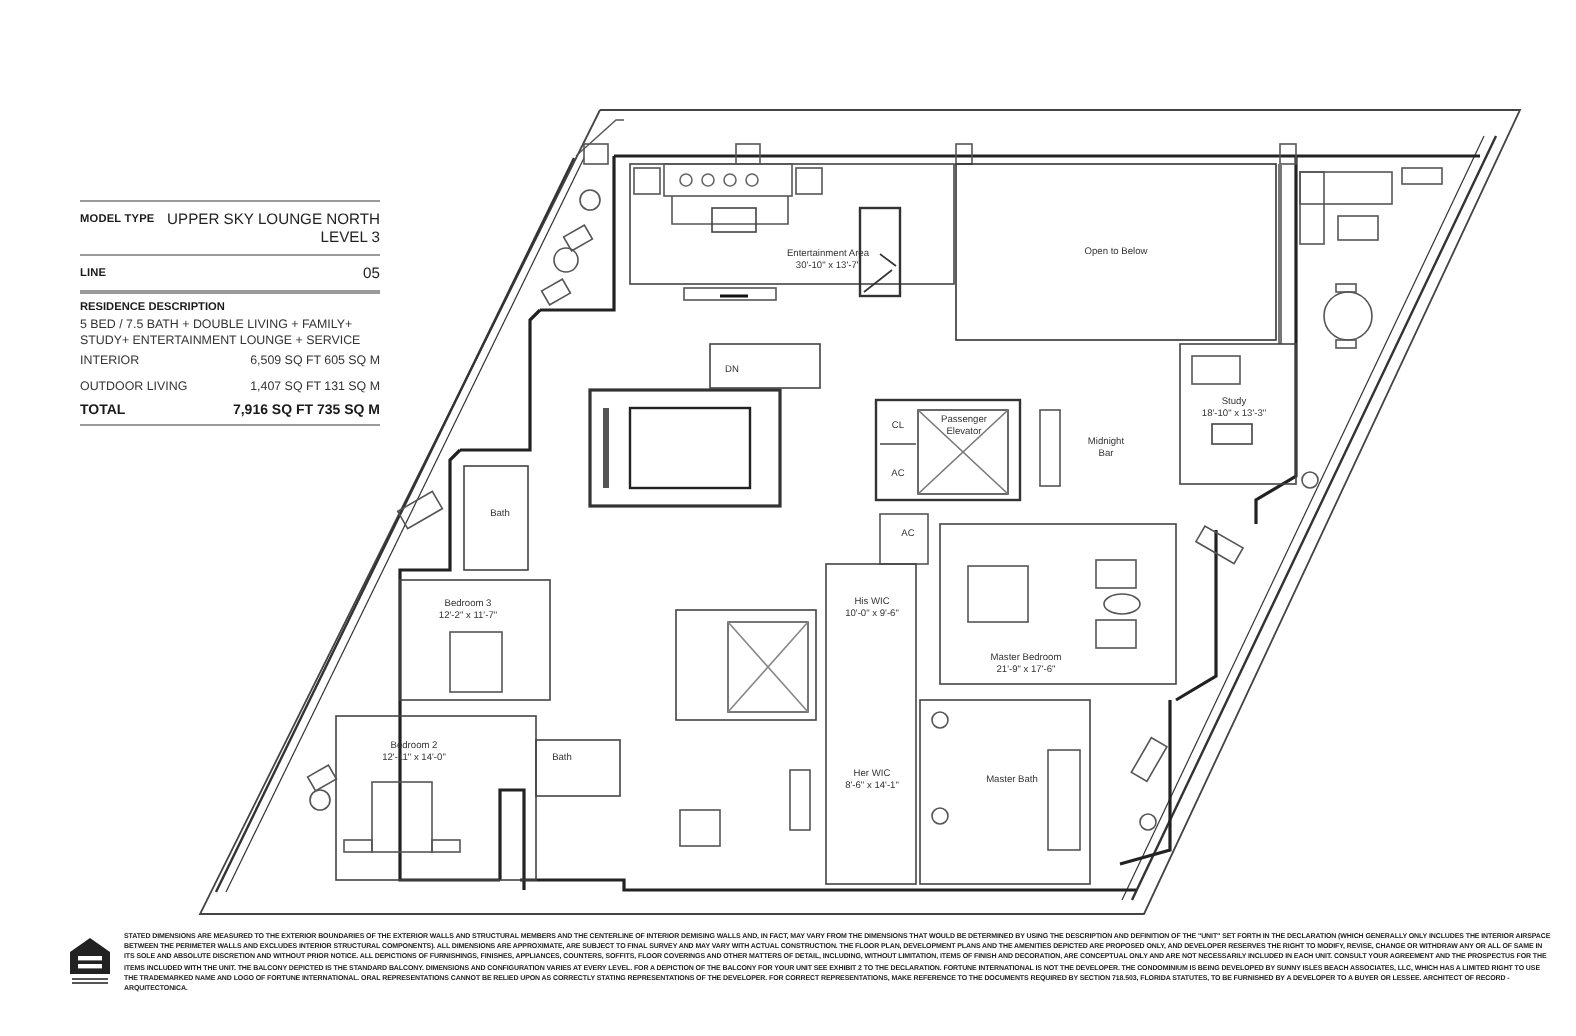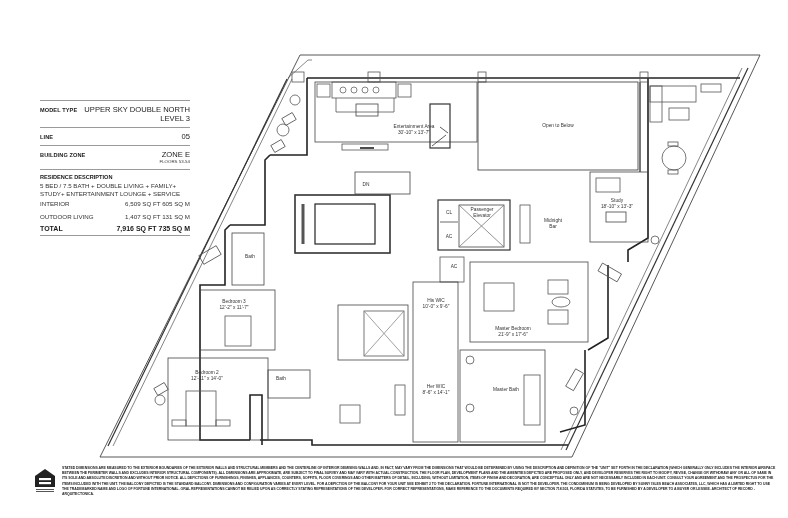--- a/index.html
+++ b/index.html
@@ -24,37 +24,30 @@
           font-weight: bold; color: #222; text-transform: uppercase; letter-spacing: -0.05px; }
 </style>
 </head>
 <body>
 
 <div class="panel">
   <div class="rule"></div>
   <div class="row">
     <span class="lbl">MODEL TYPE</span>
     <span class="val">
-      <span style="display:block">UPPER SKY DOUBLE NORTH</span>
+      <span style="display:block">UPPER SKY LOUNGE NORTH</span>
       <span style="display:block">LEVEL 3</span>
     </span>
   </div>
   <div class="rule"></div>
   <div class="row">
     <span class="lbl">LINE</span>
     <span class="val">05</span>
   </div>
   <div class="rule"></div>
-  <div class="row">
-    <span class="lbl">BUILDING ZONE</span>
-    <span class="val">
-      <span style="display:block">ZONE E</span>
-      <span class="sub">FLOORS 53-54</span>
-    </span>
-  </div>
   <div class="rule"></div>
   <div class="desc-title">RESIDENCE DESCRIPTION</div>
   <div class="desc">5 BED / 7.5 BATH + DOUBLE LIVING + FAMILY+ STUDY+ ENTERTAINMENT LOUNGE + SERVICE</div>
   <div class="area">
     <span>INTERIOR</span>
     <span>6,509 SQ FT 605 SQ M</span>
   </div>
   <div class="area">
     <span>OUTDOOR LIVING</span>
     <span>1,407 SQ FT 131 SQ M</span>

